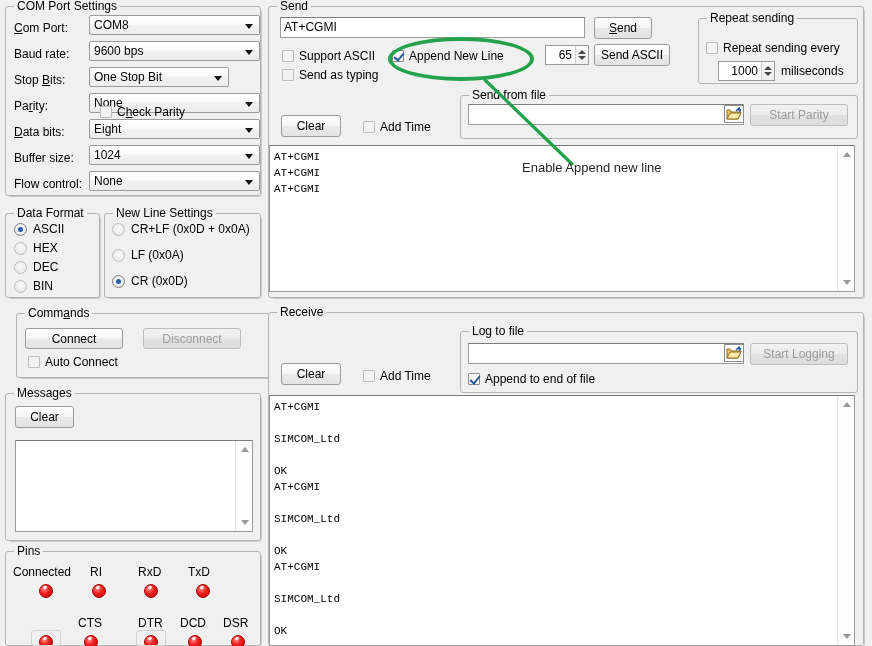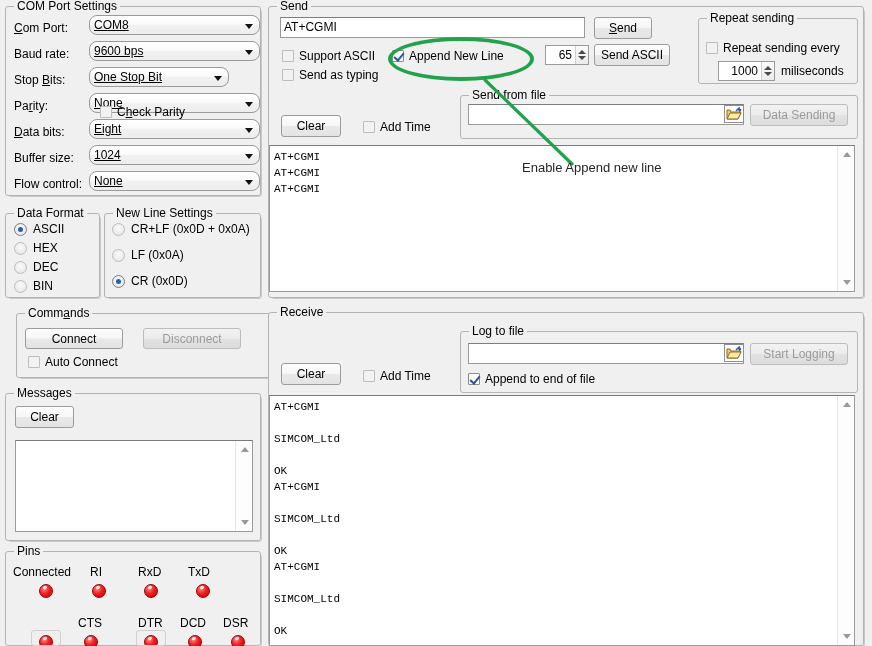--- a/index.html
+++ b/index.html
@@ -41,28 +41,27 @@
   }
   
   .lbl{position:absolute;font-size:12px;line-height:14px;white-space:nowrap;}
   .lbl u{text-decoration:underline;}
   
   .combo{
     position:absolute;
     box-sizing:border-box;
     border:1px solid #9a9a9a;
     background:linear-gradient(to bottom,#ffffff 0%,#fbfbfb 45%,#f1f1f1 50%,#ededed 100%);
-    border-radius:8px;
+    border-radius:2px;
     height:20px;
     font-size:12px;
     line-height:18px;
     padding-left:4px;
     color:#000;
     overflow:hidden;
-    text-decoration:underline;
   }
   .combo .arr{
     position:absolute;right:6px;top:8px;
     width:0;height:0;
     border-left:4px solid transparent;
     border-right:4px solid transparent;
     border-top:5px solid #111;
   }
   
   .txt{
@@ -408,21 +407,21 @@
 </div>
 <div class="folder" style="left:724px;top:105px;">
   <svg width="16" height="14" viewBox="0 0 16 14">
     <path d="M1 3 L1 12 L12 12 L15 5 L5 5 L4 3 Z" fill="#F3C96B" stroke="#8a6d1f" stroke-width="1"></path>
     <path d="M1 12 L4 6 L15 6 L12 12 Z" fill="#FFE9A8" stroke="#8a6d1f" stroke-width="1"></path>
     <path d="M10 4 L13 1 L13 3 L15 3" fill="none" stroke="#2b5ea8" stroke-width="1.4"></path>
     <path d="M13 0.5 L15.5 3 L13 5.5 Z" fill="#2b5ea8"></path>
   </svg>
 </div>
 <div class="btn dis" style="left:750px;top:104px;width:98px;height:22px;">
-  <span>Data Sending</span>
+  <span>Start Parity</span>
 </div>
 
 <div class="btn" style="left:281px;top:115px;width:60px;height:22px;">
   <span>Clear</span>
 </div>
 <div class="cb" style="left:363px;top:120px;">
   <span class="box"></span>
   <span>Add Time</span>
 </div>
 

